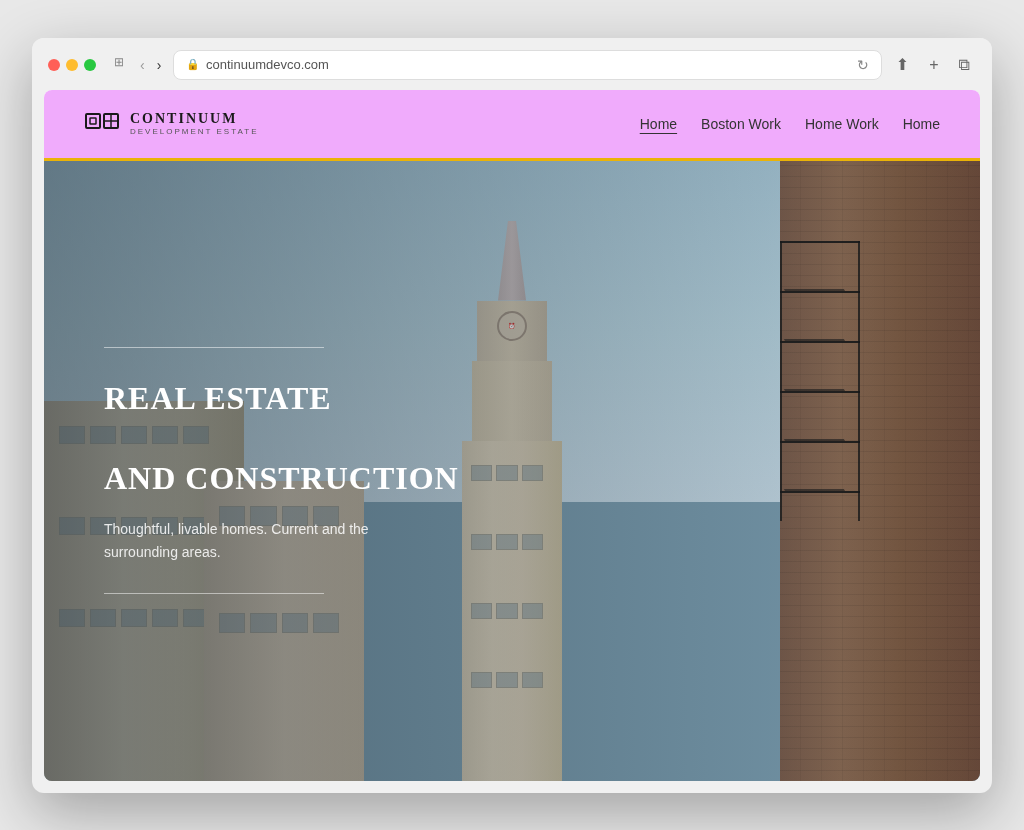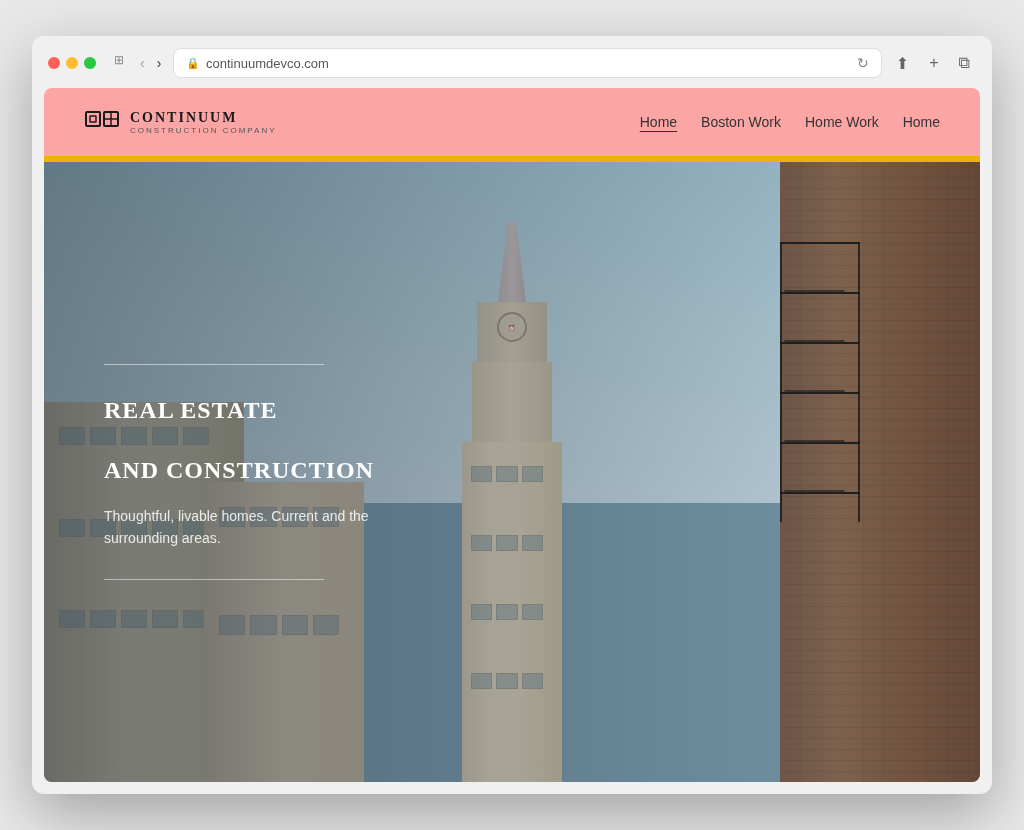--- a/index.html
+++ b/index.html
@@ -129,26 +129,26 @@
       overflow: hidden;
     }
 
     
     .website {
       background: white;
       overflow: hidden;
     }
 
     .site-header {
-      background: #fca5a5;
+      background: #f0abfc;
       padding: 16px 40px;
       display: flex;
       align-items: center;
       justify-content: space-between;
-      border-bottom: 6px solid #eab308;
+      border-bottom: 3px solid #eab308;
     }
 
     .logo-area {
       display: flex;
       align-items: center;
       gap: 10px;
     }
 
     .logo-icon {
       width: 36px;
@@ -345,21 +345,21 @@
     }
 
     .hero-line-top {
       width: 220px;
       height: 1px;
       background: rgba(255,255,255,0.5);
       margin-bottom: 30px;
     }
 
     .hero-title {
-      font-size: 24px;
+      font-size: 32px;
       font-weight: 700;
       color: white;
       line-height: 1.25;
       letter-spacing: 1px;
       text-transform: uppercase;
       font-family: 'Georgia', serif;
       margin-bottom: 20px;
     }
 
     .hero-subtitle {
@@ -421,21 +421,21 @@
 
           <svg class="logo-icon" viewBox="0 0 36 36" fill="none" xmlns="http://www.w3.org/2000/svg">
             <rect x="2" y="8" width="14" height="14" rx="1" stroke="#1a1a1a" stroke-width="2" fill="none"></rect>
             <rect x="6" y="12" width="6" height="6" rx="0.5" stroke="#1a1a1a" stroke-width="1.5" fill="none"></rect>
             <rect x="20" y="8" width="14" height="14" rx="1" stroke="#1a1a1a" stroke-width="2" fill="none"></rect>
             <line x1="20" y1="15" x2="34" y2="15" stroke="#1a1a1a" stroke-width="1.5"></line>
             <line x1="27" y1="8" x2="27" y2="22" stroke="#1a1a1a" stroke-width="1.5"></line>
           </svg>
           <div class="logo-text">
             <span class="logo-name">CONTINUUM</span>
-            <span class="logo-sub">CONSTRUCTION COMPANY</span>
+            <span class="logo-sub">DEVELOPMENT ESTATE</span>
           </div>
         </div>
 
         <nav class="site-nav">
           <a href="#" class="active">Home</a>
           <a href="#">Boston Work</a>
           <a href="#">Home Work</a>
           <a href="#">Home</a>
         </nav>
       </div>

